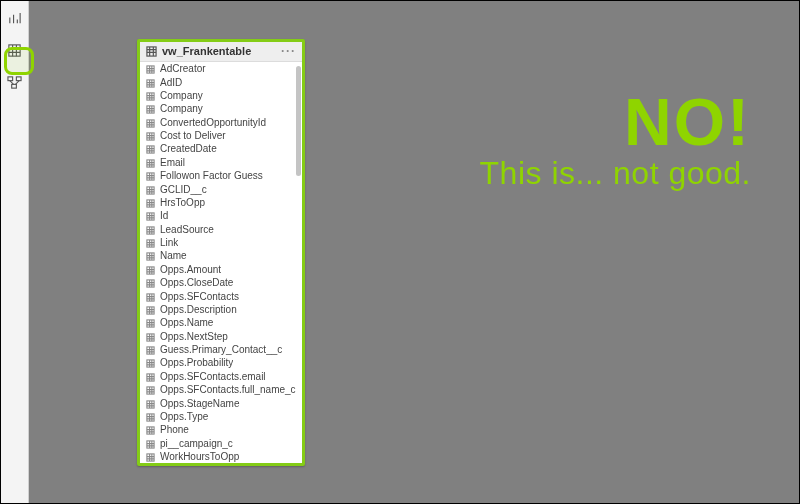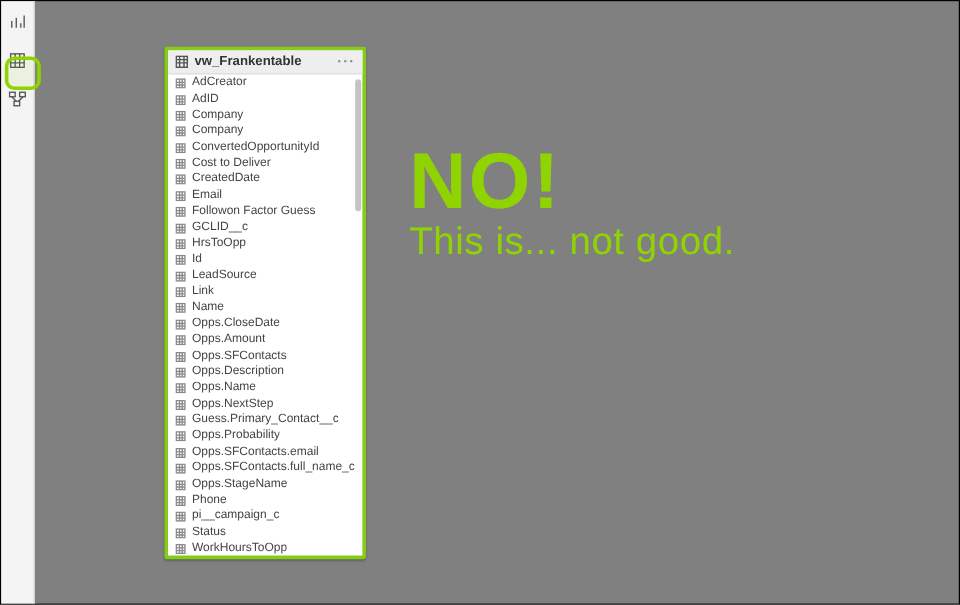--- a/index.html
+++ b/index.html
@@ -47,21 +47,21 @@
   .field-row .ficon { margin-right: 5px; display: flex; flex: 0 0 auto; }
   .field-row .ficon svg { width: 9px; height: 9px; stroke: #888; fill: none; stroke-width: 1.2; }
   .field-row .flabel { overflow: hidden; text-overflow: ellipsis; }
   .vscroll {
     position: absolute; right: 1px; top: 0; width: 5px; height: 160px;
   }
   .vscroll-thumb {
     position: absolute; top: 4px; width: 5px; height: 110px; background: #c4c4c4; border-radius: 3px;
   }
   .commentary {
-    position: absolute; right: 48px; top: 116px; width: 410px; text-align: left; color: #8fd400;
+    position: absolute; right: 48px; top: 88px; width: 410px; text-align: right; color: #8fd400;
     font-family: Arial, sans-serif;
   }
   .commentary .big {
     font-size: 66px; font-weight: 700; letter-spacing: 2px; line-height: 1;
   }
   .commentary .sub {
     font-size: 32px; font-weight: 400; letter-spacing: 0.5px;
   }
 </style>
 </head>
@@ -242,38 +242,38 @@
           </span>
           <span class="flabel">Name</span>
         </div>
         <div class="field-row">
           <span class="ficon">
             <svg viewBox="0 0 10 10">
               <rect x="1" y="1" width="8" height="8"></rect>
               <path d="M1 4 H9 M1 6.5 H9 M4 1 V9 M6.5 1 V9"></path>
             </svg>
           </span>
+          <span class="flabel">Opps.Amount</span>
+        </div>
+        <div class="field-row">
+          <span class="ficon">
+            <svg viewBox="0 0 10 10">
+              <rect x="1" y="1" width="8" height="8"></rect>
+              <path d="M1 4 H9 M1 6.5 H9 M4 1 V9 M6.5 1 V9"></path>
+            </svg>
+          </span>
           <span class="flabel">Opps.CloseDate</span>
         </div>
         <div class="field-row">
           <span class="ficon">
             <svg viewBox="0 0 10 10">
               <rect x="1" y="1" width="8" height="8"></rect>
               <path d="M1 4 H9 M1 6.5 H9 M4 1 V9 M6.5 1 V9"></path>
             </svg>
           </span>
-          <span class="flabel">Opps.Amount</span>
-        </div>
-        <div class="field-row">
-          <span class="ficon">
-            <svg viewBox="0 0 10 10">
-              <rect x="1" y="1" width="8" height="8"></rect>
-              <path d="M1 4 H9 M1 6.5 H9 M4 1 V9 M6.5 1 V9"></path>
-            </svg>
-          </span>
           <span class="flabel">Opps.SFContacts</span>
         </div>
         <div class="field-row">
           <span class="ficon">
             <svg viewBox="0 0 10 10">
               <rect x="1" y="1" width="8" height="8"></rect>
               <path d="M1 4 H9 M1 6.5 H9 M4 1 V9 M6.5 1 V9"></path>
             </svg>
           </span>
           <span class="flabel">Opps.Description</span>
@@ -341,39 +341,39 @@
           </span>
           <span class="flabel">Opps.StageName</span>
         </div>
         <div class="field-row">
           <span class="ficon">
             <svg viewBox="0 0 10 10">
               <rect x="1" y="1" width="8" height="8"></rect>
               <path d="M1 4 H9 M1 6.5 H9 M4 1 V9 M6.5 1 V9"></path>
             </svg>
           </span>
+          <span class="flabel">Opps.Type</span>
+        </div>
+        <div class="field-row">
+          <span class="ficon">
+            <svg viewBox="0 0 10 10">
+              <rect x="1" y="1" width="8" height="8"></rect>
+              <path d="M1 4 H9 M1 6.5 H9 M4 1 V9 M6.5 1 V9"></path>
+            </svg>
+          </span>
           <span class="flabel">Phone</span>
         </div>
         <div class="field-row">
           <span class="ficon">
             <svg viewBox="0 0 10 10">
               <rect x="1" y="1" width="8" height="8"></rect>
               <path d="M1 4 H9 M1 6.5 H9 M4 1 V9 M6.5 1 V9"></path>
             </svg>
           </span>
           <span class="flabel">pi__campaign_c</span>
-        </div>
-        <div class="field-row">
-          <span class="ficon">
-            <svg viewBox="0 0 10 10">
-              <rect x="1" y="1" width="8" height="8"></rect>
-              <path d="M1 4 H9 M1 6.5 H9 M4 1 V9 M6.5 1 V9"></path>
-            </svg>
-          </span>
-          <span class="flabel">Status</span>
         </div>
         <div class="field-row">
           <span class="ficon">
             <svg viewBox="0 0 10 10">
               <rect x="1" y="1" width="8" height="8"></rect>
               <path d="M1 4 H9 M1 6.5 H9 M4 1 V9 M6.5 1 V9"></path>
             </svg>
           </span>
           <span class="flabel">WorkHoursToOpp</span>
         </div>

